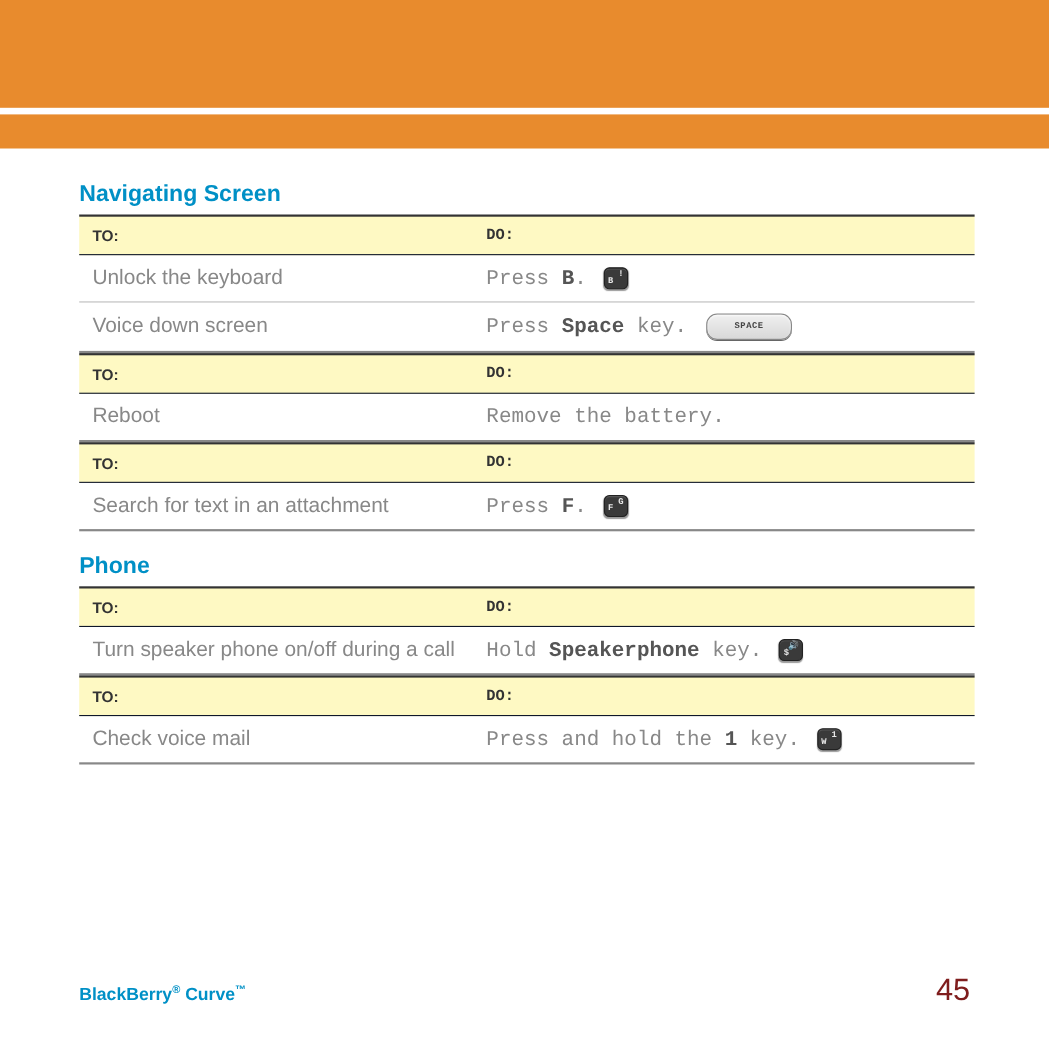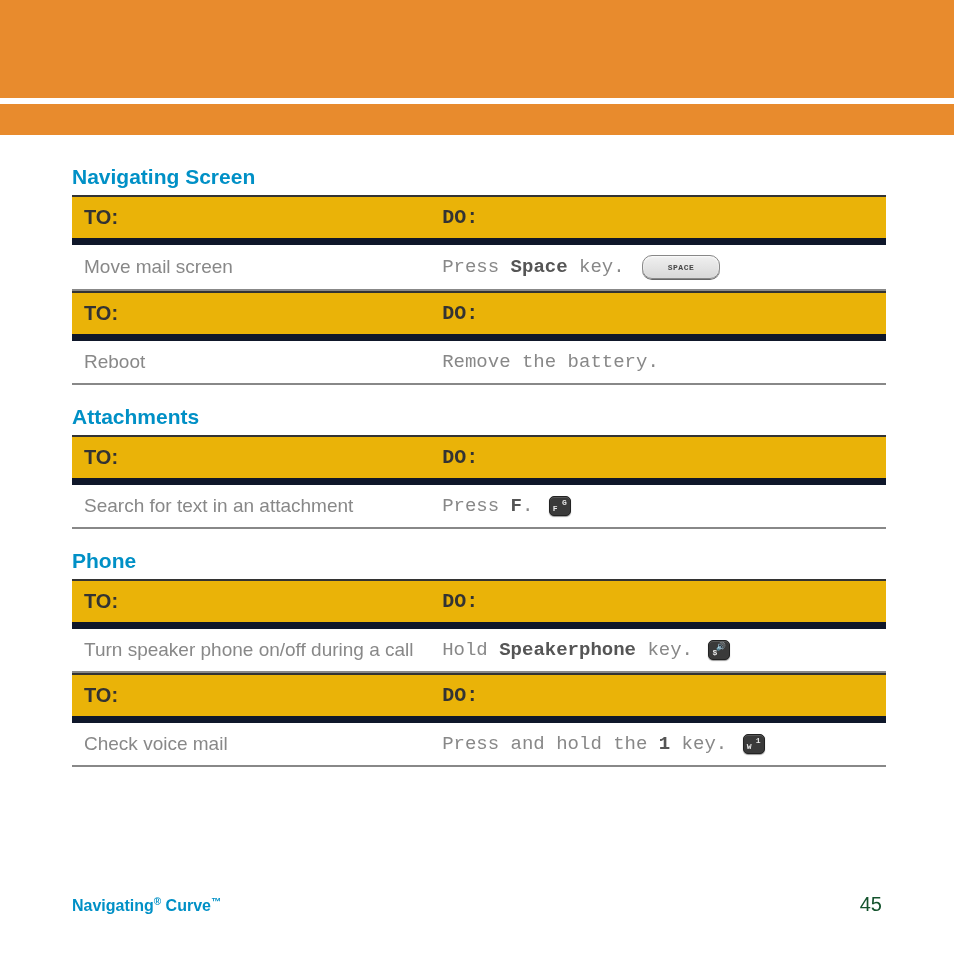--- a/index.html
+++ b/index.html
@@ -33,27 +33,27 @@
     font-weight: 600;
     margin-bottom: 6px;
     margin-top: 20px;
   }
   .section-title.first { margin-top: 0; }
   table {
     width: 100%;
     border-collapse: collapse;
   }
   thead td {
-    background: #eab308;
+    background: #fef9c3;
     font-weight: 700;
-    font-size: 20px;
+    font-size: 14px;
     color: #333;
     padding: 9px 12px;
     border-top: 2px solid #333;
-    border-bottom: 7px solid #0f172a;
+    border-bottom: 1px solid #0f172a;
   }
   tbody td {
     font-size: 19px;
     color: #888;
     padding: 10px 12px;
     border-bottom: 1px solid #bbb;
     vertical-align: middle;
   }
   tbody tr:last-child td {
     border-bottom: 2px solid #888;
@@ -104,41 +104,48 @@
     bottom: 38px;
     left: 72px;
     right: 72px;
     display: flex;
     justify-content: space-between;
     align-items: baseline;
     font-size: 16px;
   }
   .brand { color: #0090c6; font-weight: 600; }
   .brand .reg { font-size: 10px; vertical-align: super; }
-  .pagenum { color: #14532d; font-size: 20px; }
+  .pagenum { color: #7f1d1d; font-size: 28px; }
 </style>
 </head>
 <body>
 
 <div class="header-band"></div>
 <div class="header-divider"></div>
 
 <div class="content">
 
   <div class="section-title first">Navigating Screen</div>
   <table>
     <thead>
         <tr>
       <td class="col-to">TO:</td>
       <td class="col-do">DO:</td>
     </tr>
       </thead>
     <tbody>
       <tr>
-        <td class="col-to">Move mail screen</td>
+        <td class="col-to">Unlock the keyboard</td>
+        <td class="col-do">
+          <span>Press </span><span class="bold">B</span><span>. </span>
+          <span class="key key-small"><span class="glyph tr">!</span><span class="glyph bl">B</span></span>
+        </td>
+      </tr>
+      <tr>
+        <td class="col-to">Voice down screen</td>
         <td class="col-do">
           <span>Press </span><span class="bold">Space</span><span> key. </span>
           <span class="key-space"><span class="label">SPACE</span></span>
         </td>
       </tr>
     </tbody>
   </table>
 
   <table>
     <thead>
@@ -148,21 +155,20 @@
     </tr>
       </thead>
     <tbody>
       <tr>
         <td class="col-to">Reboot</td>
         <td class="col-do"><span>Remove the battery.</span></td>
       </tr>
     </tbody>
   </table>
 
-  <div class="section-title">Attachments</div>
   <table>
     <thead>
         <tr>
       <td class="col-to">TO:</td>
       <td class="col-do">DO:</td>
     </tr>
       </thead>
     <tbody>
       <tr>
         <td class="col-to">Search for text in an attachment</td>
@@ -208,16 +214,16 @@
           <span class="key key-small"><span class="glyph tr">1</span><span class="glyph bl">W</span></span>
         </td>
       </tr>
     </tbody>
   </table>
 
 </div>
 
 <div class="footer">
   <span class="brand">
-    <span>Navigating</span><span class="reg">®</span><span> Curve</span><span class="reg">™</span>
+    <span>BlackBerry</span><span class="reg">®</span><span> Curve</span><span class="reg">™</span>
   </span>
   <span class="pagenum">45</span>
 </div>
 
 </body></html>

